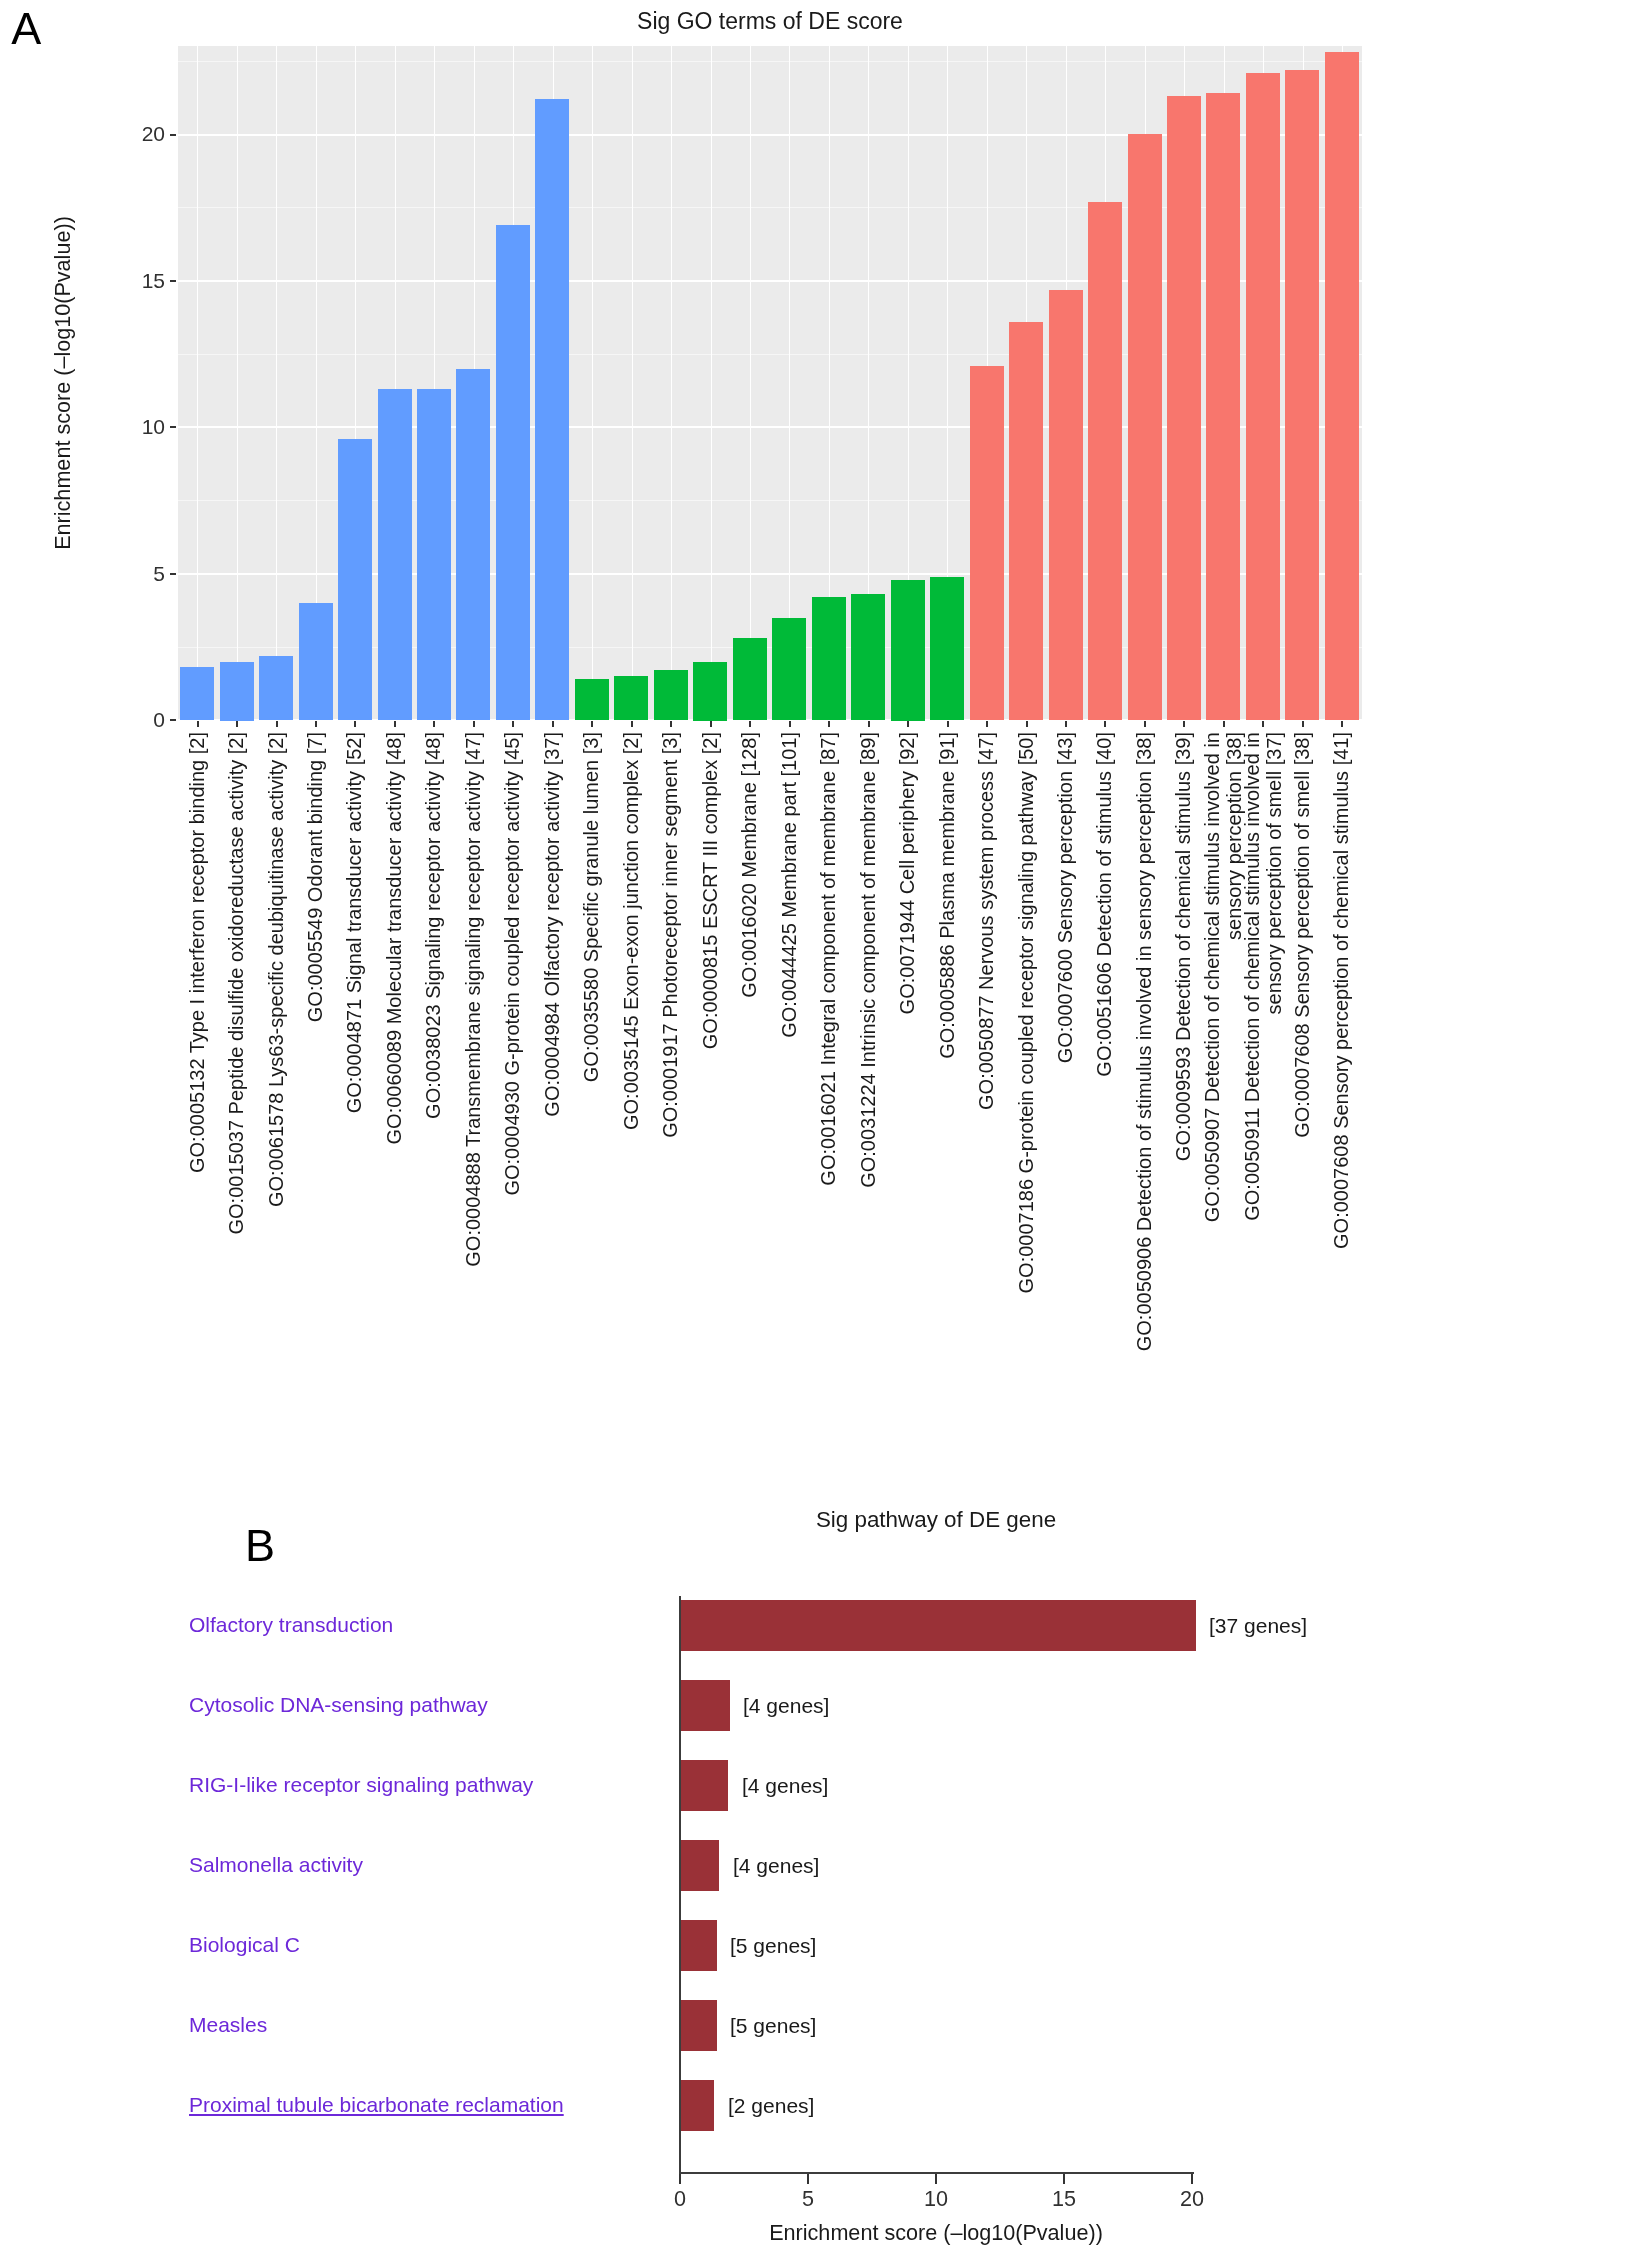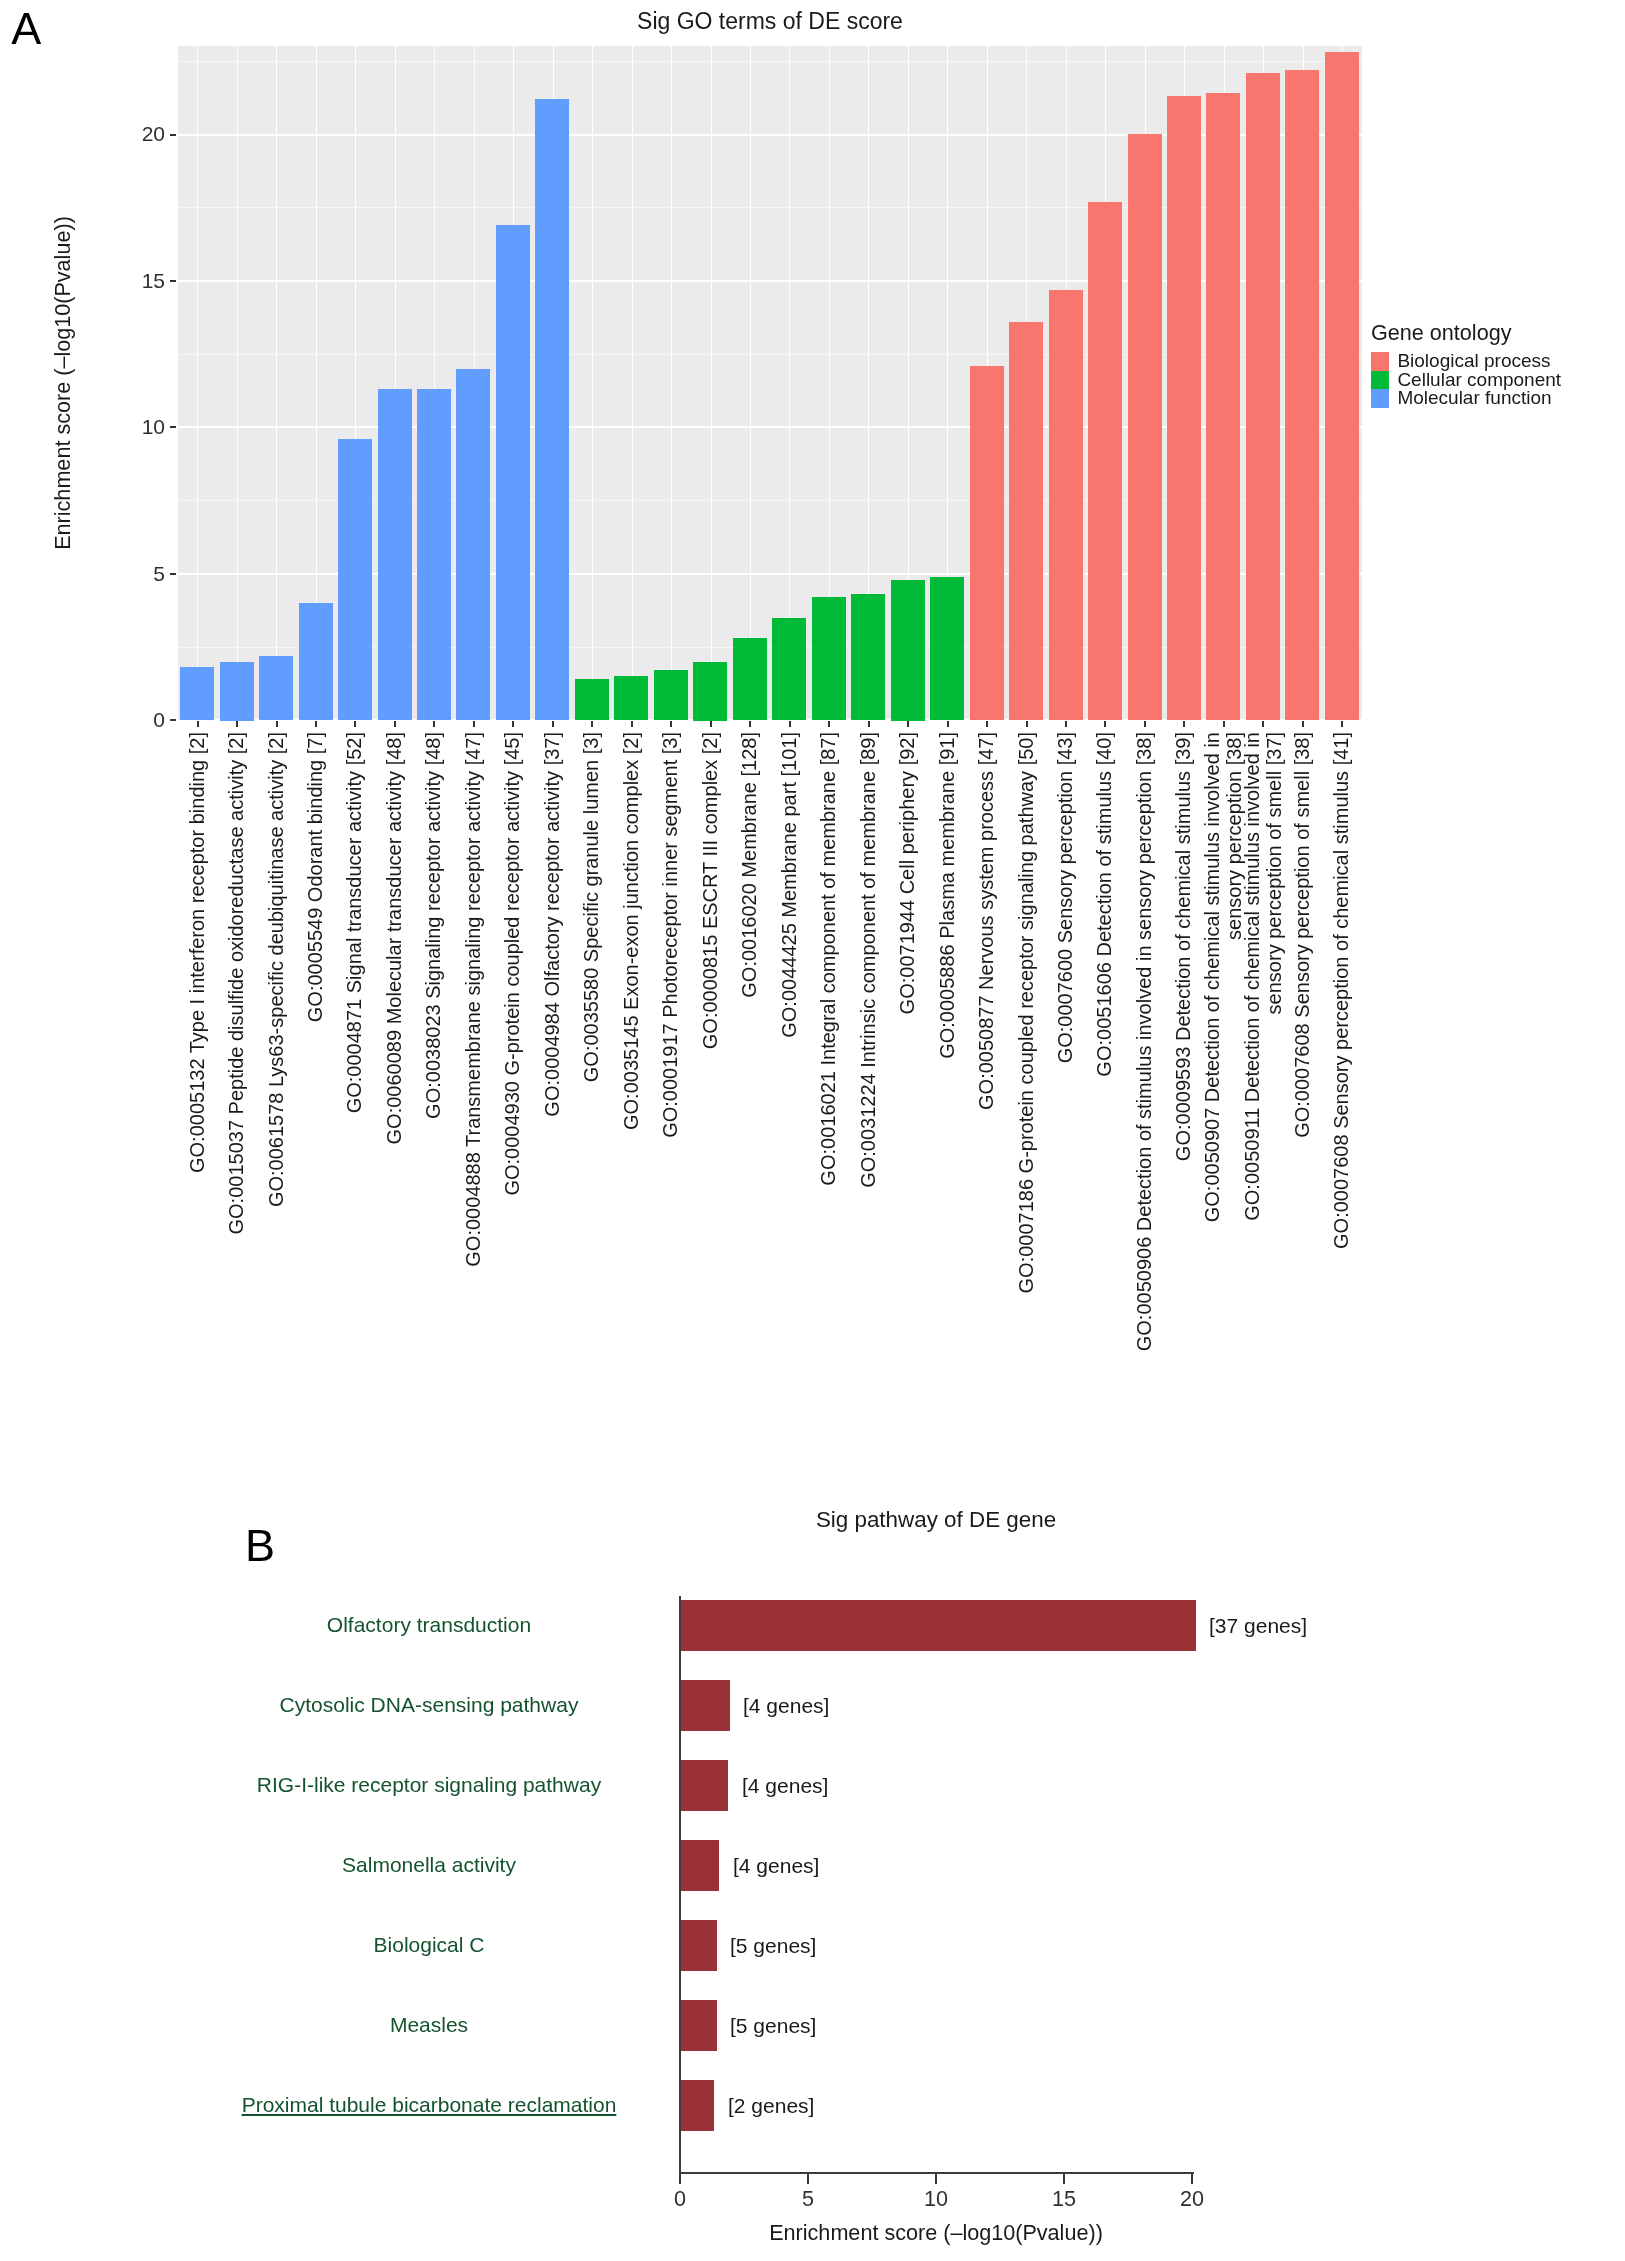--- a/index.html
+++ b/index.html
@@ -17,21 +17,21 @@
   .xtick-label-b{position:absolute;text-align:center;font-size:21.6px;color:#303030;}
   .rot-label{position:absolute;transform-origin:0 0;text-align:right;
              font-size:20px;line-height:21.6px;white-space:pre-line;color:#1a1a1a;}
   .ylab-rot{position:absolute;transform-origin:0 0;text-align:center;
             font-size:21.6px;color:#1a1a1a;}
   .legend{position:absolute;left:1371px;top:320px;}
   .legend-title{font-size:21.6px;color:#1a1a1a;margin-bottom:6.4px;}
   .legend-row{display:flex;align-items:center;height:18.4px;}
   .legend-swatch{width:18.4px;height:18.4px;flex:0 0 18.4px;}
   .legend-text{margin-left:8px;font-size:19px;line-height:18.4px;color:#1a1a1a;white-space:nowrap;}
-  .b-cat-label{position:absolute;text-align:center;font-size:21px;color:#14532d;white-space:nowrap;}
+  .b-cat-label{position:absolute;text-align:left;font-size:21px;color:#6d28d9;white-space:nowrap;}
   .b-annot{position:absolute;font-size:21px;color:#1a1a1a;white-space:nowrap;}
   .b-axis{position:absolute;background:#3c3c3c;}
   .b-xlabel{position:absolute;text-align:center;font-size:21.6px;color:#1a1a1a;}
 </style>
 </head>
 <body>
 
 <div class="fig">
 
   <div class="panel-letter" style="left:11.2px;top:3.2px;">A</div>
@@ -186,37 +186,20 @@
 sensory perception [38]</div>
       <div class="tickmark" style="left: 1262px; top: 721px; width: 1.6px; height: 6.4px;"></div>
       <div class="rot-label" style="width: 768px; transform: translate(1242px, 1500px) rotate(-90deg);">GO:0050911 Detection of chemical stimulus involved in
 sensory perception of smell [37]</div>
       <div class="tickmark" style="left: 1302px; top: 721px; width: 1.6px; height: 6.4px;"></div>
       <div class="rot-label" style="width: 768px; transform: translate(1292px, 1500px) rotate(-90deg);">GO:0007608 Sensory perception of smell [38]</div>
       <div class="tickmark" style="left: 1341px; top: 721px; width: 1.6px; height: 6.4px;"></div>
       <div class="rot-label" style="width: 768px; transform: translate(1331px, 1500px) rotate(-90deg);">GO:0007608 Sensory perception of chemical stimulus [41]</div>
     </div>
 
-  <div class="legend">
-    <div class="legend-title">Gene ontology</div>
-    <div id="legend-rows">
-        <div class="legend-row">
-          <div class="legend-swatch" style="background: rgb(248, 118, 109);"></div>
-          <div class="legend-text">Biological process</div>
-        </div>
-        <div class="legend-row">
-          <div class="legend-swatch" style="background: rgb(0, 186, 56);"></div>
-          <div class="legend-text">Cellular component</div>
-        </div>
-        <div class="legend-row">
-          <div class="legend-swatch" style="background: rgb(97, 156, 255);"></div>
-          <div class="legend-text">Molecular function</div>
-        </div>
-      </div>
-  </div>
 
   <div class="panel-letter" style="left:245px;top:1520px;">B</div>
 
   <div class="chart-title" style="left:536px;top:1507px;width:800px;font-size:22.4px;">Sig pathway of DE gene</div>
 
   <div id="b-plot">
       <div class="b-axis" style="left: 679px; top: 1596px; width: 1.6px; height: 578px;"></div>
       <div class="b-axis" style="left: 679px; top: 2172px; width: 515px; height: 1.6px;"></div>
       <div class="bar" style="left: 681px; top: 1600px; width: 515px; height: 51px; background: rgb(154, 49, 55);"></div>
       <div class="b-cat-label" style="left: 189px; top: 1613px; width: 480px;">Olfactory transduction</div>

